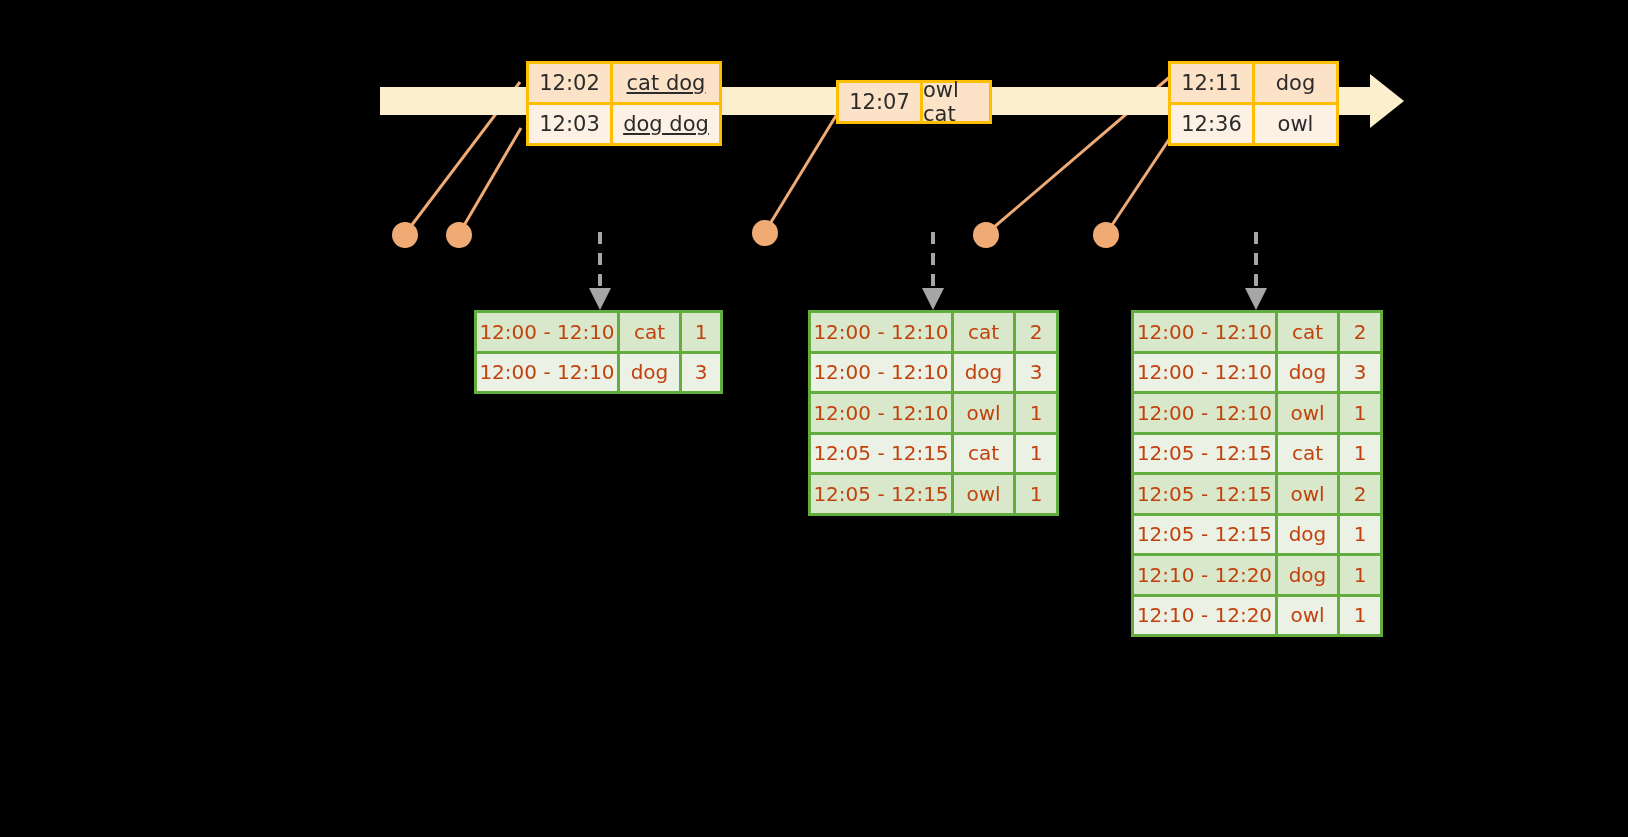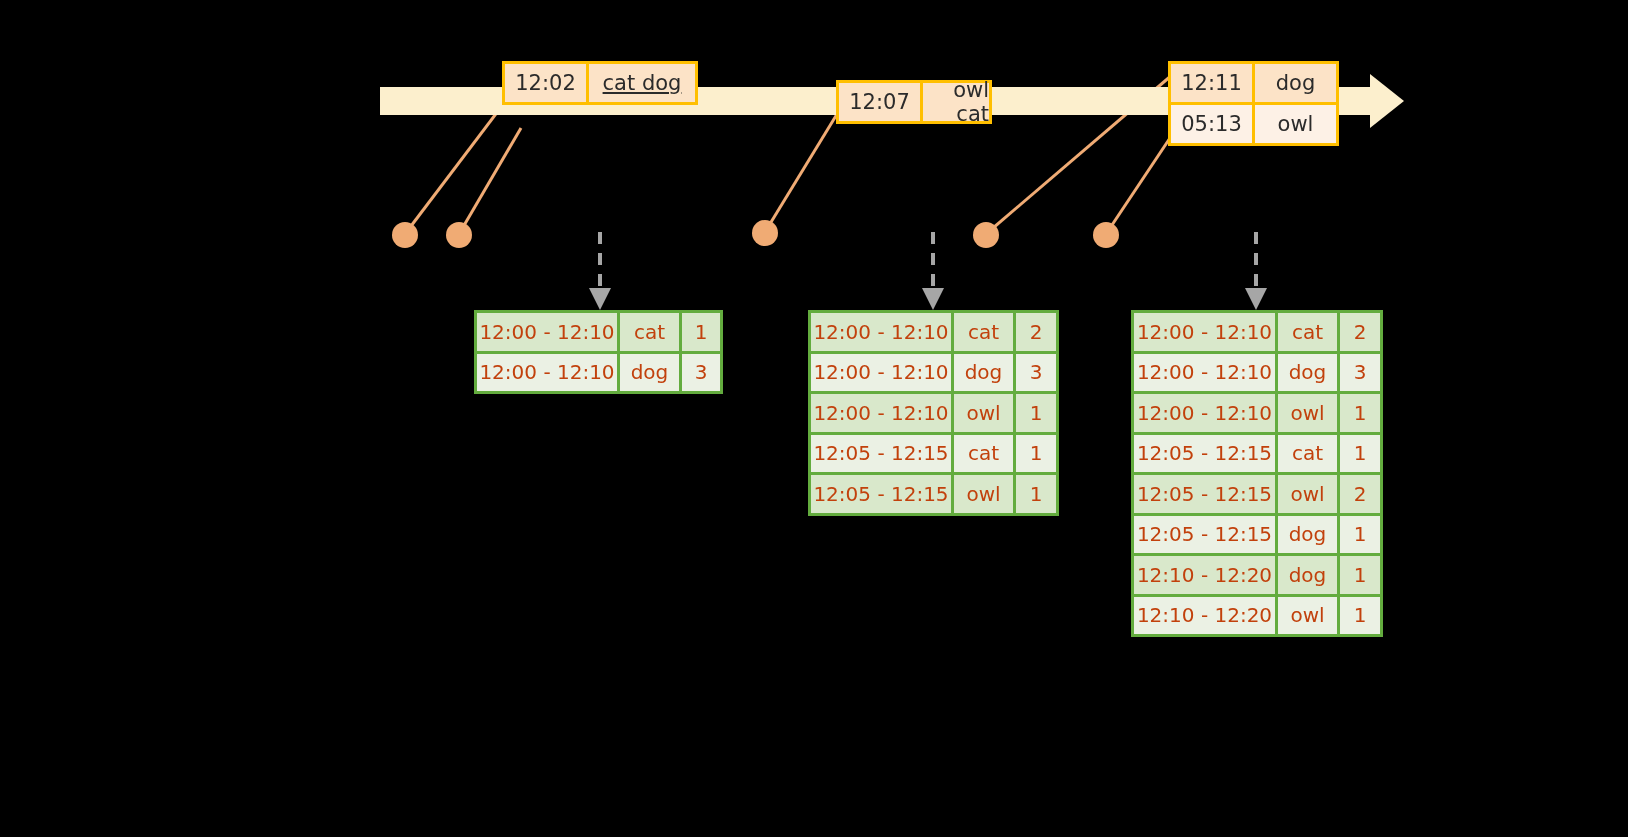--- a/index.html
+++ b/index.html
@@ -19,24 +19,24 @@
   .evt{position:absolute;border:3px solid #ffbf00;box-sizing:border-box;}
   .evt-row{display:flex;height:38px;}
   .evt-row + .evt-row{border-top:3px solid #ffbf00;}
   .evt-row.dark .cell{background:#fce3c7;}
   .evt-row.light .cell{background:#fdf1e6;}
   .evt .cell{display:flex;align-items:center;justify-content:center;
              font-size:21px;color:#2b2b2b;box-sizing:border-box;}
   .evt .cell.time{width:84px;border-right:3px solid #ffbf00;}
   .evt .cell.words{flex:1;}
 
-  #evt1{left:502px;top:61px;width:196px;}
+  #evt1{left:526px;top:61px;width:196px;}
   #evt1 .cell.words{width:109px;text-decoration:underline;}
   #evt2{left:836px;top:80px;width:156px;}
-  #evt2 .cell.words{width:109px;text-align:right;}
+  #evt2 .cell.words{width:109px;}
   #evt3{left:1168px;top:61px;width:171px;}
   #evt3 .cell.words{width:88px;}
 
   
   .rtable{position:absolute;border:3px solid #63ac3e;box-sizing:border-box;}
   .rrow{display:flex;height:37.5px;}
   .rrow .rc{display:flex;align-items:center;justify-content:center;
             font-size:20px;color:#c2410c;box-sizing:border-box;
             border-right:3px solid #63ac3e;}
   .rrow .rc:last-child{border-right:none;}
@@ -97,36 +97,40 @@
   </svg>
 
   <div class="timeline-bar"></div>
   <div class="timeline-head"></div>
 
   <div class="evt" id="evt1">
     <div class="evt-row dark">
       <div class="cell time">12:02</div>
       <div class="cell words">cat dog</div>
     </div>
+    <div class="evt-row light">
+      <div class="cell time">12:03</div>
+      <div class="cell words">dog dog</div>
+    </div>
   </div>
 
   <div class="evt" id="evt2">
     <div class="evt-row dark">
       <div class="cell time">12:07</div>
       <div class="cell words">owl cat</div>
     </div>
   </div>
 
   <div class="evt" id="evt3">
     <div class="evt-row dark">
       <div class="cell time">12:11</div>
       <div class="cell words">dog</div>
     </div>
     <div class="evt-row light">
-      <div class="cell time">05:13</div>
+      <div class="cell time">12:36</div>
       <div class="cell words">owl</div>
     </div>
   </div>
 
   <div class="rtable" id="tbl1">
       <div class="rrow dark">
         <div class="rc win">12:00 - 12:10</div>
         <div class="rc word">cat</div>
         <div class="rc cnt">1</div>
       </div>

